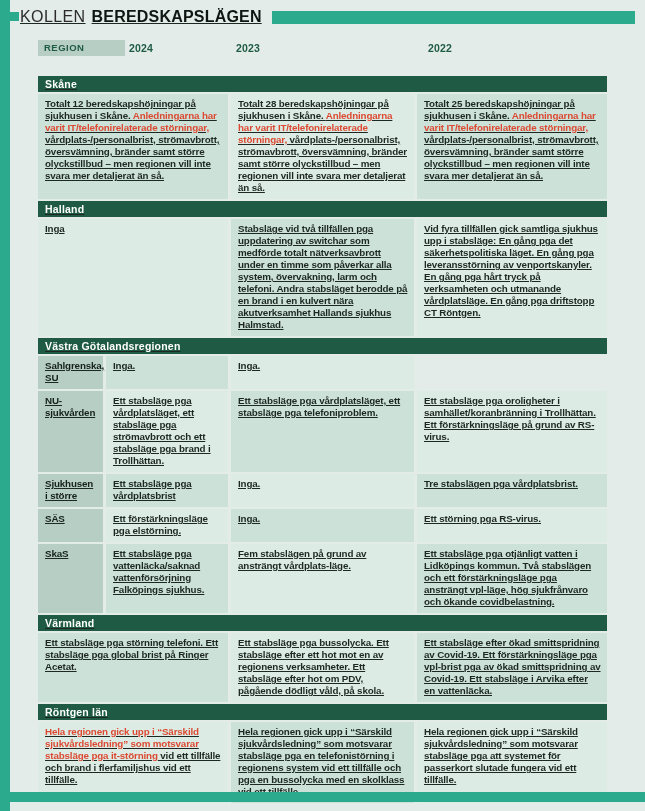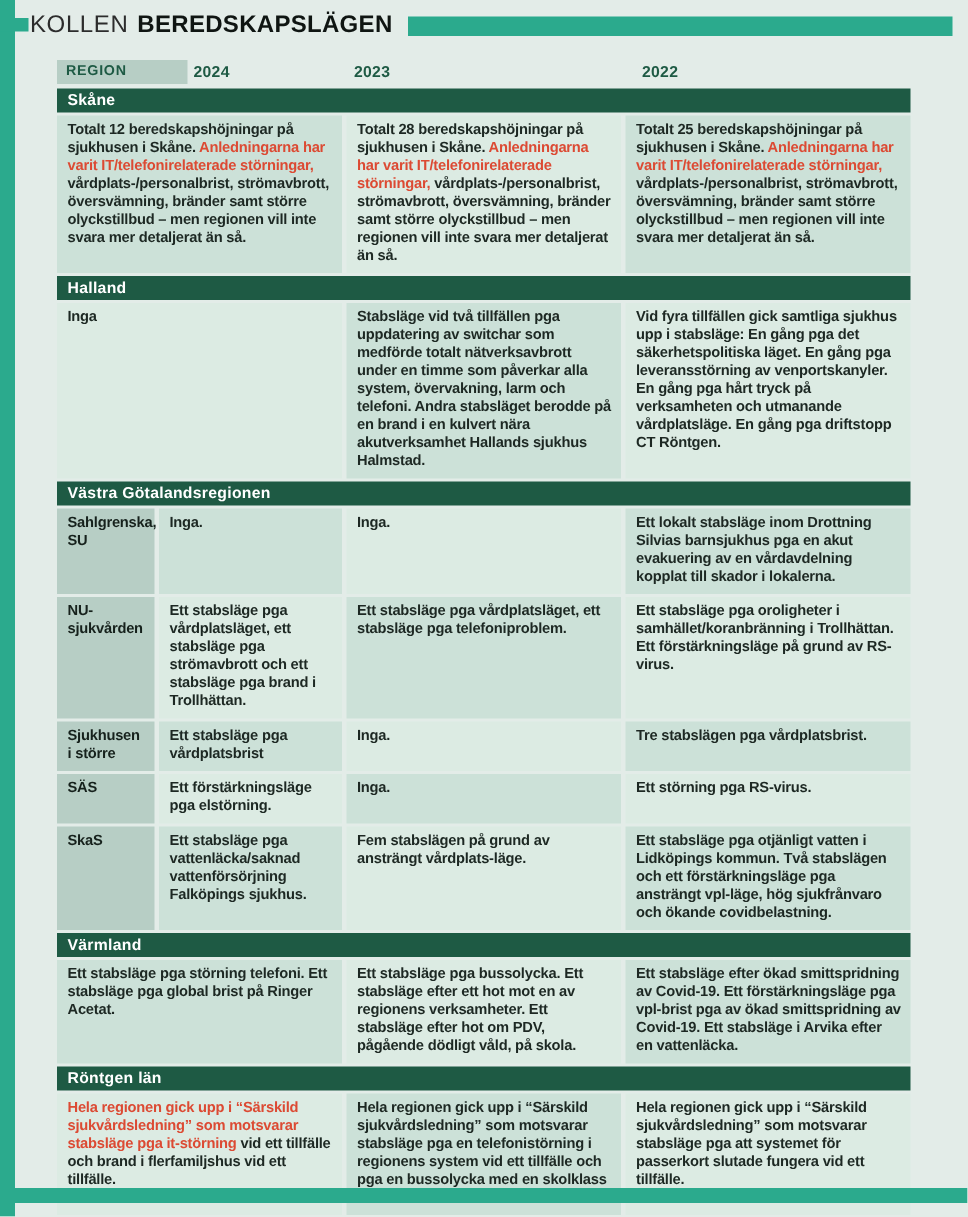--- a/index.html
+++ b/index.html
@@ -19,32 +19,32 @@
     background:var(--pagebg);
     font-family:"Liberation Sans", sans-serif;
     color:var(--ink);
     overflow:hidden;
   }
   
   .left-bar{position:absolute;left:0;top:0;width:10px;height:811px;background:var(--teal);}
   .left-cross{position:absolute;left:0;top:12px;width:19px;height:9px;background:var(--teal);}
   .bottom-bar{position:absolute;left:0;bottom:9px;width:645px;height:10px;background:var(--teal);}
 
-  .page-inner{position:relative;padding:5px 10px 0 20px;}
+  .page-inner{position:relative;padding:5px 10px 0 20px;text-decoration:underline;}
 
   
   .hdr{display:flex;align-items:center;height:24px;}
   .kicker{font-size:16px;font-weight:400;color:#2c2c2c;letter-spacing:.4px;white-space:nowrap;}
   .ttl{font-size:16px;font-weight:800;color:#0f1512;margin-left:6px;letter-spacing:.2px;white-space:nowrap;}
   .hdr-bar{flex:1 1 auto;height:13px;background:var(--teal);margin-left:10px;}
 
   
   .tbl{margin:11px 0 0 18px;width:569px;}
 
-  .thead{position:relative;height:16px;margin-bottom:3px;}
+  .thead{position:relative;height:16px;margin-bottom:20px;}
   .th-region{
     position:absolute;left:0;top:0;width:87px;height:16px;
     background:var(--cell-lbl);color:var(--darkgreen);
     font-size:9.5px;font-weight:700;letter-spacing:.5px;
     line-height:16px;padding-left:6px;
   }
   .th-year{
     position:absolute;top:0;height:16px;line-height:16px;
     color:var(--darkgreen);font-size:10.5px;font-weight:700;letter-spacing:.2px;
   }
@@ -120,21 +120,20 @@
     </div>
 
     <div class="secbar">
       <span>Västra Götalandsregionen</span>
     </div>
     <div class="rows">
       <div class="row">
         <div class="cell lbl">Sahlgrenska, SU</div>
         <div class="cell sA"><span>Inga.</span></div>
         <div class="cell sB"><span>Inga.</span></div>
-        <div class="cell sA"><span>Ett lokalt stabsläge inom Drottning Silvias barnsjukhus pga en akut evakuering av en vårdavdelning kopplat till skador i lokalerna.</span></div>
       </div>
       <div class="row">
         <div class="cell lbl">NU-sjukvården</div>
         <div class="cell sB"><span>Ett stabsläge pga vårdplatsläget, ett stabsläge pga strömavbrott och ett stabsläge pga brand i Trollhättan.</span></div>
         <div class="cell sA"><span>Ett stabsläge pga vårdplatsläget, ett stabsläge pga telefoniproblem.</span></div>
         <div class="cell sB"><span>Ett stabsläge pga oroligheter i samhället/koranbränning i Trollhättan. Ett förstärkningsläge på grund av RS-virus.</span></div>
       </div>
       <div class="row">
         <div class="cell lbl">Sjukhusen i större</div>
         <div class="cell sA"><span>Ett stabsläge pga vårdplatsbrist</span></div>

